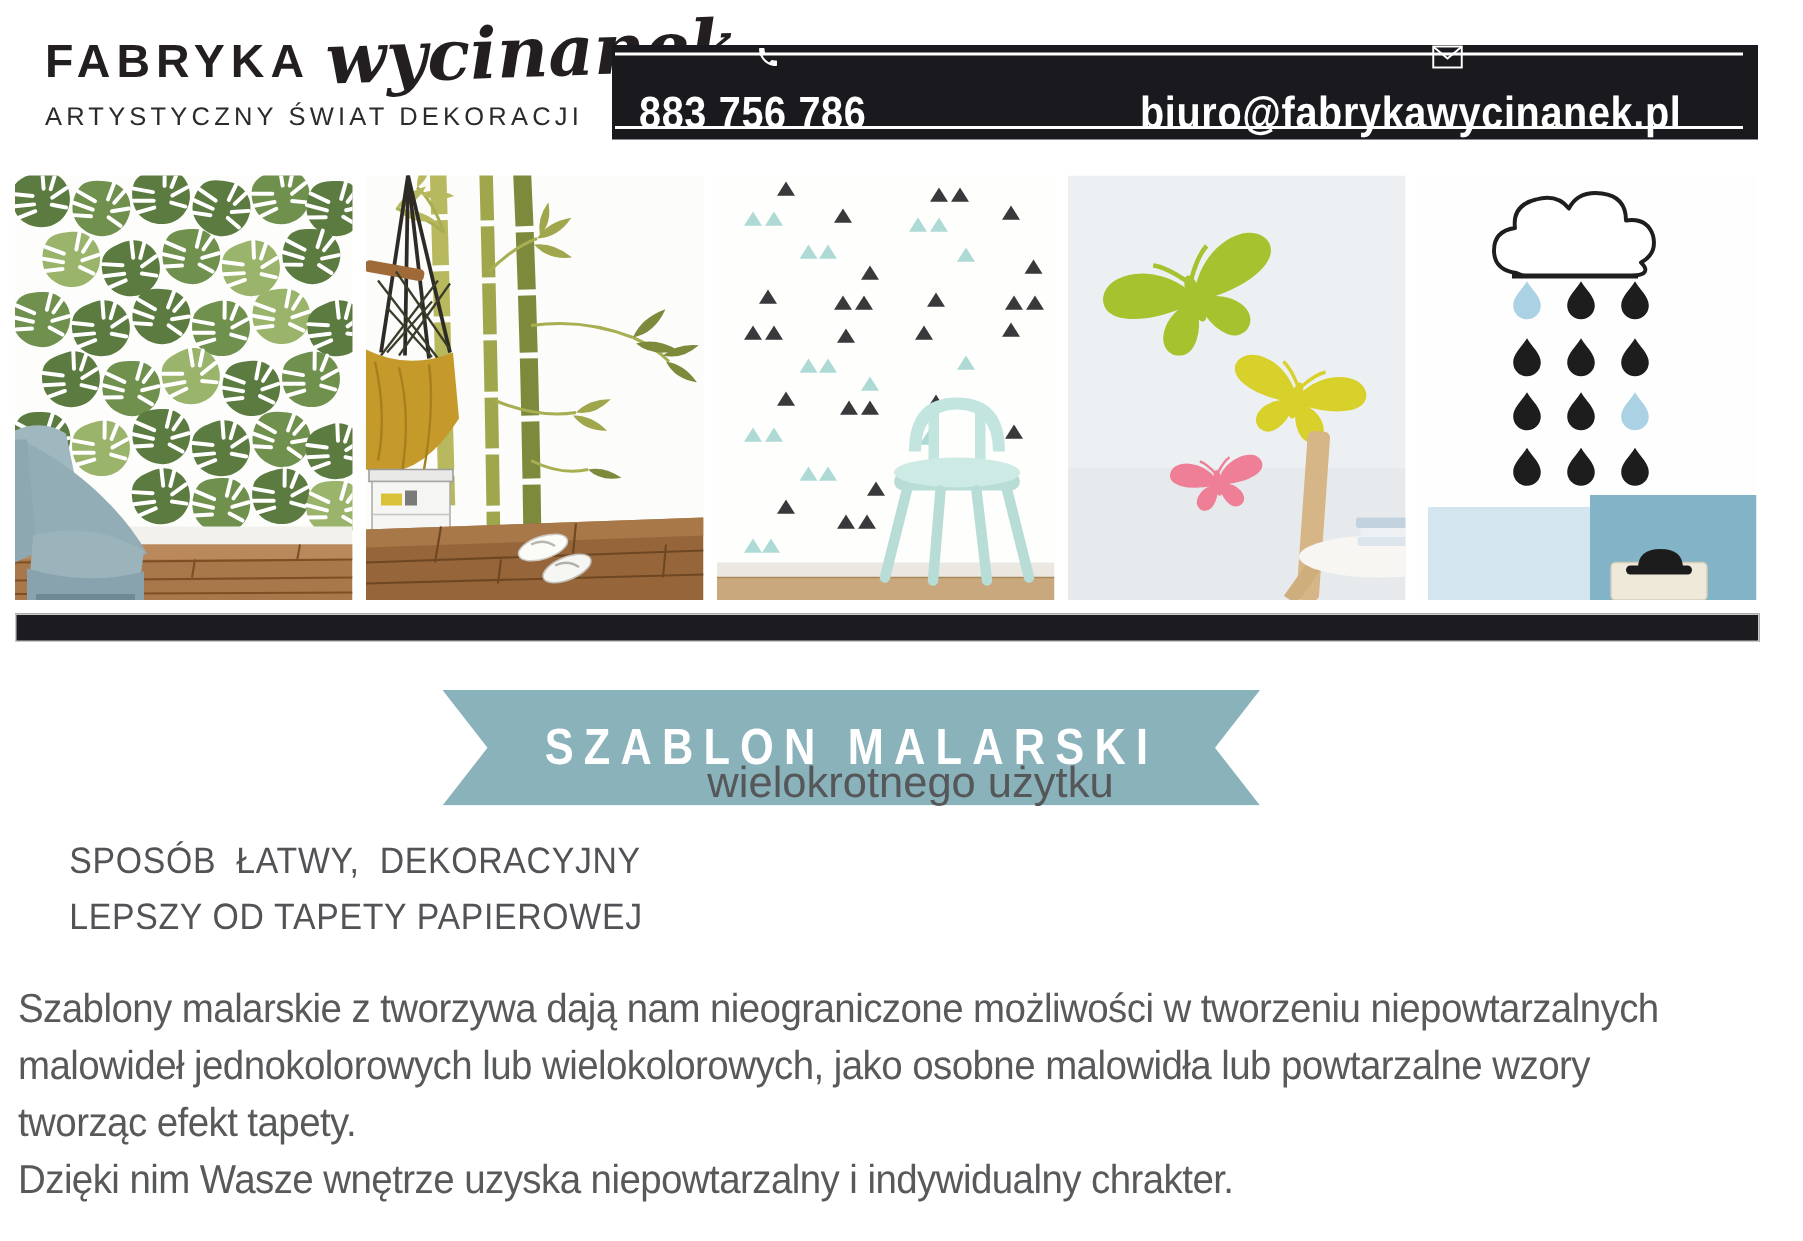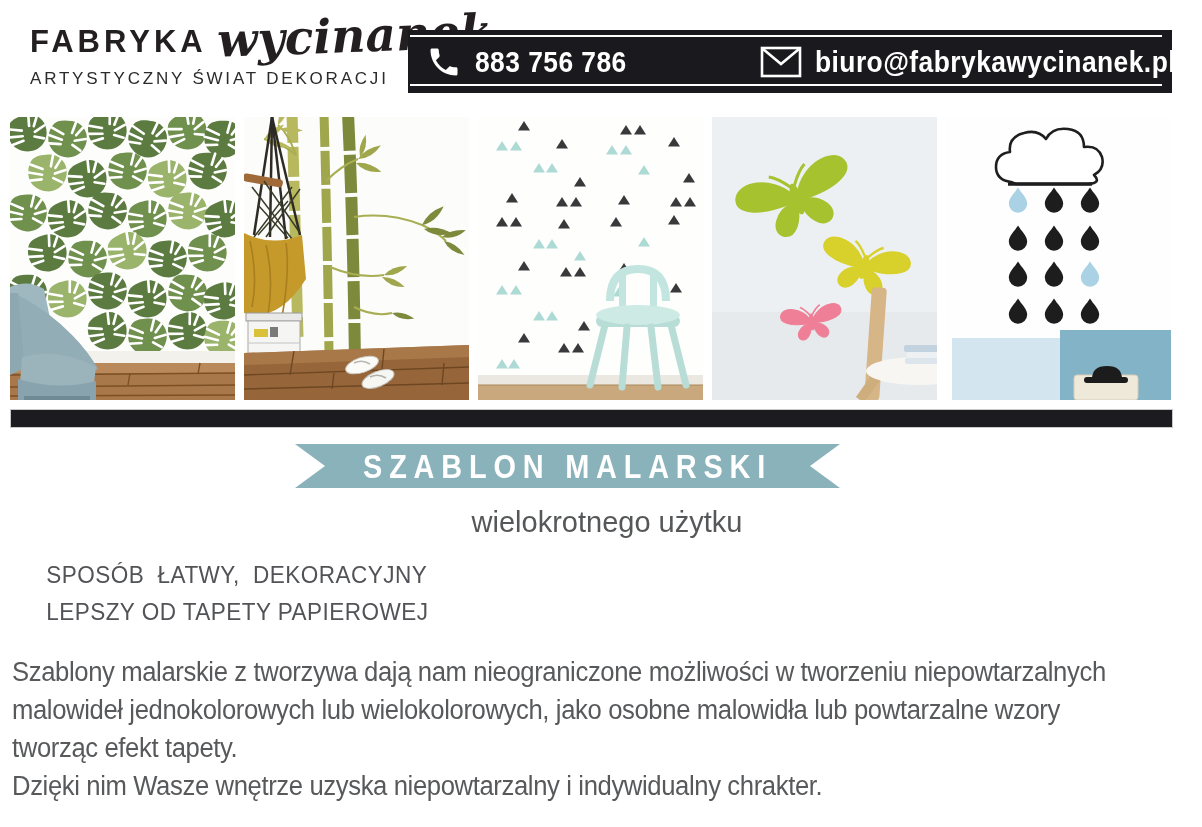--- a/index.html
+++ b/index.html
@@ -14,37 +14,37 @@
                 font-size:47px;color:#231f20;margin-left:10px;line-height:.85;
                 transform:rotate(-2deg);}
   .tagline{margin-top:9px;font-size:17px;letter-spacing:2.8px;color:#2b2b2b;}
 
   
   .contact-bar{position:absolute;left:408px;top:30px;width:764px;height:63px;
                background:#1a1a1e;}
   .bar-line{position:absolute;left:2px;right:10px;height:2px;background:#fff;}
   .bar-line.top{top:5px;}
   .bar-line.bottom{bottom:7px;}
-  .contact-group{position:absolute;top:0;height:63px;display:flex;align-items:center;gap:13px;}
+  .contact-group{position:absolute;top:0;height:63px;display:flex;align-items:center;gap:13px;flex-direction:column;}
   .contact-group.phone{left:18px;}
   .contact-group.email{left:352px;}
   .contact-text{color:#fff;font-weight:bold;font-size:30px;letter-spacing:.5px;
                 transform:scaleX(.88);transform-origin:left center;white-space:nowrap;}
 
   
   .gallery{position:absolute;left:10px;top:117px;display:flex;gap:9px;}
   .g-item{width:225px;height:283px;}
   .g-item svg{display:block;}
 
   
   .divider{position:absolute;left:10px;top:409px;width:1161px;height:17px;
            background:#1b1b20;border:1px solid #c9c9c9;}
 
   
-  .ribbon{position:absolute;left:295px;top:444px;width:545px;height:44px;background:#8ab2bb;
+  .ribbon{position:absolute;left:295px;top:460px;width:545px;height:77px;background:#8ab2bb;
           clip-path:polygon(0 0,100% 0,calc(100% - 30px) 50%,100% 100%,0 100%,30px 50%);
           display:flex;align-items:center;justify-content:center;}
   .ribbon-title{color:#fff;font-weight:bold;font-size:34px;letter-spacing:8px;
                 transform:scaleX(.85);white-space:nowrap;}
 
   
   .subtitle{position:absolute;left:0;top:506px;width:1214px;text-align:center;
             font-size:29px;color:#555759;}
   .headline{position:absolute;left:0;top:556px;width:1154px;text-align:left;
             font-size:24.5px;line-height:37px;color:#525356;letter-spacing:.5px;}

